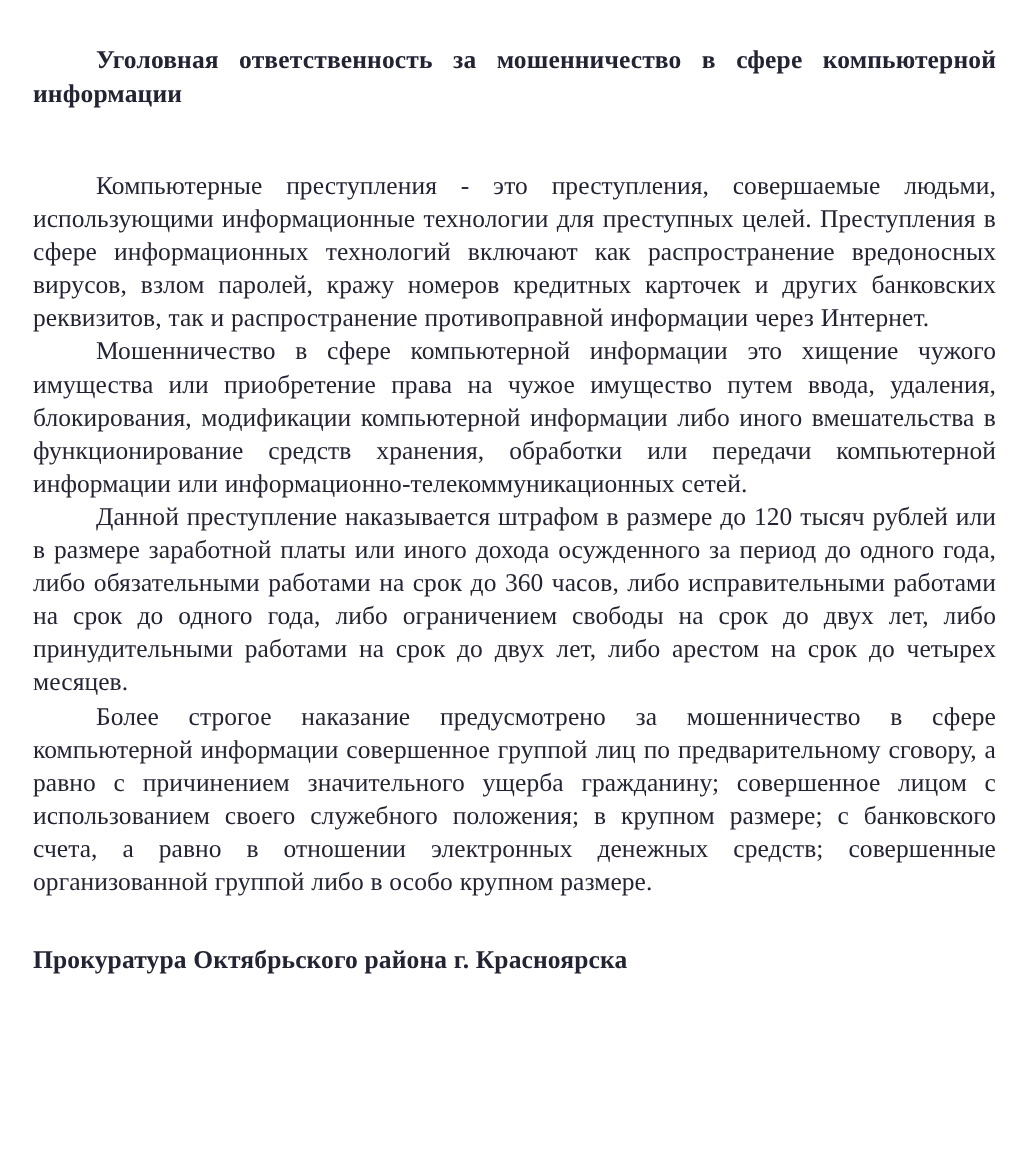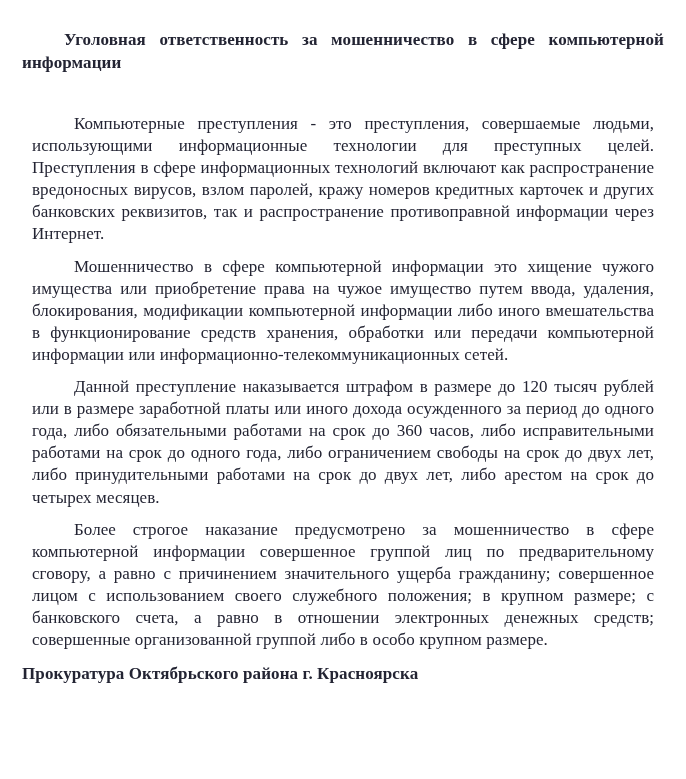--- a/index.html
+++ b/index.html
@@ -40,37 +40,37 @@
     content: "";
     display: inline-block;
     width: 100%;
   }
 
   .para {
     font-size: 17px;
     line-height: 22.1px;
     text-align: justify;
     text-indent: 42px;
-    margin: 10px;
+    margin: 0;
     letter-spacing: 0.05px;
     word-spacing: 0.2px;
     hyphens: none;
   }
 
   .para + .para {
     margin-top: 0;
   }
 
   .signature {
     font-size: 17px;
     line-height: 22px;
     font-weight: bold;
     text-align: left;
     text-indent: 0;
-    margin: 12px 0 0 0;
+    margin: 30px 0 0 0;
     letter-spacing: 0.1px;
   }
   .justify-left-last {
     text-align: justify;
     text-align-last: left;
   }
 </style>
 </head>
 <body style="background-color: rgb(255, 255, 255); color: rgb(35, 36, 51);">
 

